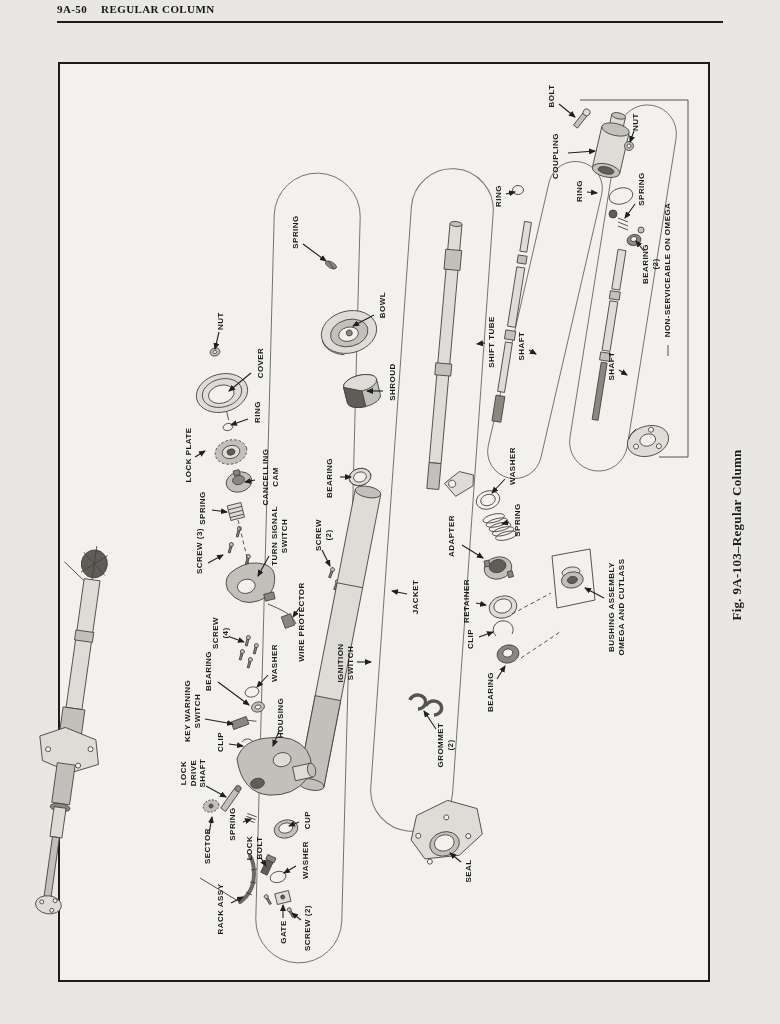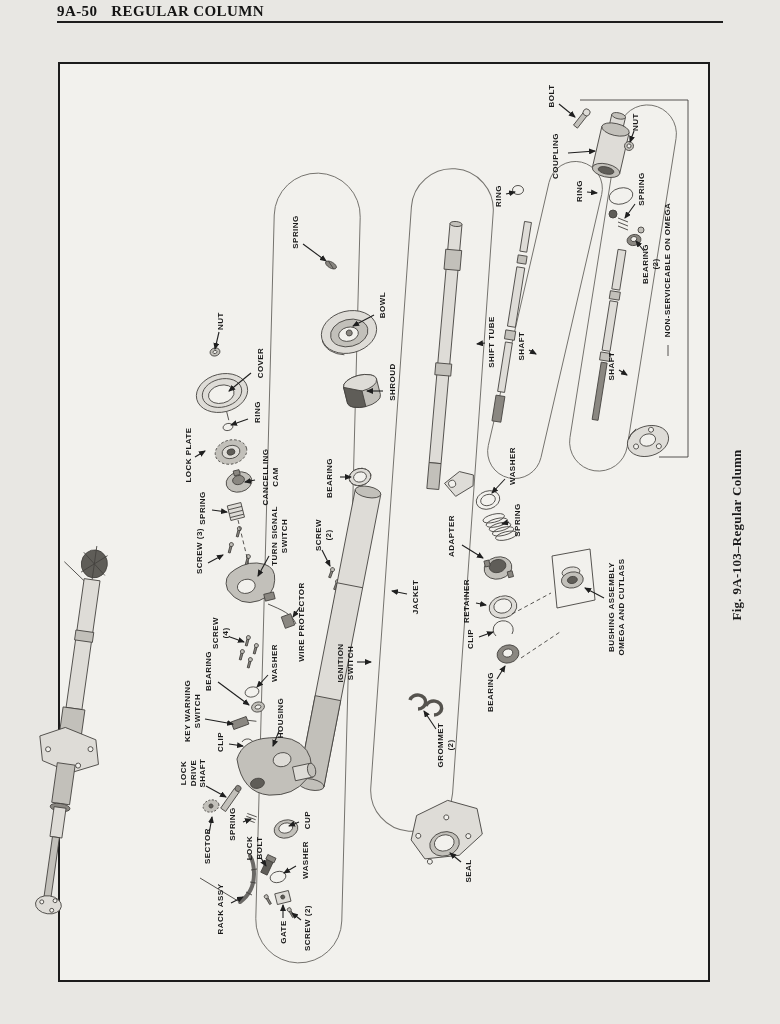--- a/index.html
+++ b/index.html
@@ -1,18 +1,18 @@
 <!DOCTYPE html>
 <html><head>
 <meta charset="utf-8">
 <style>
   html,body{margin:0;padding:0;}
   body{background:#e8e7e3;width:780px;height:1024px;overflow:hidden;}
   #page{position:relative;width:780px;height:1024px;background:#e8e7e3;font-family:"Liberation Serif",serif;}
-  #header{position:absolute;left:57px;top:3px;font-weight:bold;font-size:15px;color:#141414;letter-spacing:.4px;white-space:nowrap;}
+  #header{position:absolute;left:57px;top:3px;font-weight:bold;font-size:11px;color:#141414;letter-spacing:.4px;white-space:nowrap;}
   #header .code{margin-right:14px;}
   #rule{position:absolute;left:57px;top:21px;width:666px;height:2px;background:#1d1d1d;}
   #frame{position:absolute;left:58px;top:62px;width:652px;height:920px;border:2.2px solid #1c1c1c;background:#f2f1ed;box-sizing:border-box;}
   #art{position:absolute;left:0;top:0;width:780px;height:1024px;}
   #labels-layer{position:absolute;left:0;top:0;width:780px;height:1024px;pointer-events:none;}
   .part-label{position:absolute;font-family:"Liberation Sans",sans-serif;font-weight:bold;font-size:8px;line-height:9.5px;letter-spacing:.45px;color:#191919;white-space:pre;text-align:center;transform:translate(-50%,-50%) rotate(-90deg);}
   #caption{position:absolute;left:737px;top:535px;font-family:"Liberation Serif",serif;font-weight:bold;font-size:13px;letter-spacing:.3px;color:#1a1a1a;white-space:nowrap;transform:translate(-50%,-50%) rotate(-90deg);}
   svg *{vector-effect:non-scaling-stroke;}
   .ln{stroke:#44423e;stroke-width:.9;fill:none;}
   .fl{fill:#dedcd7;stroke:#44423e;stroke-width:.9;}

